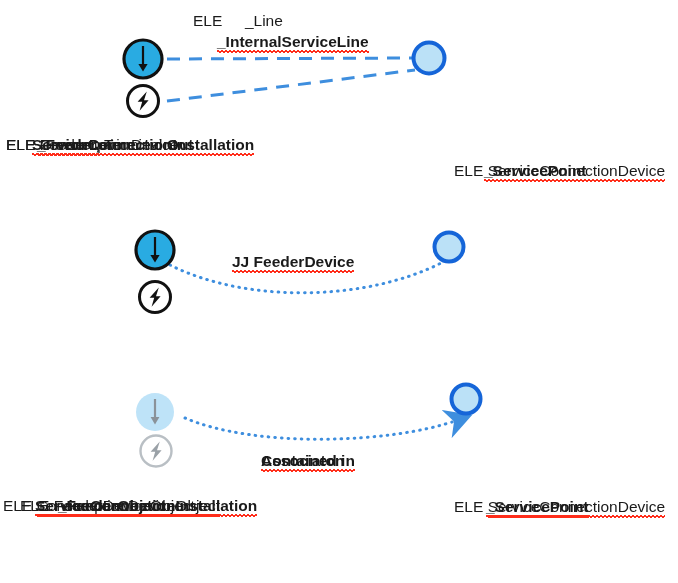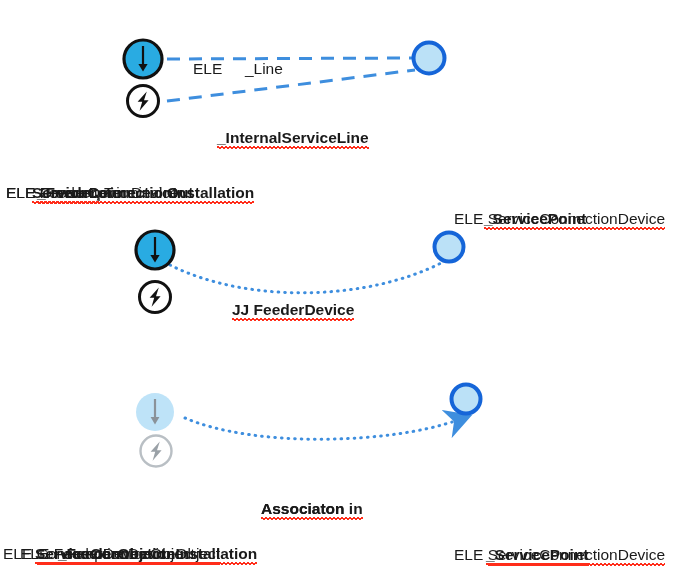--- a/index.html
+++ b/index.html
@@ -44,21 +44,21 @@
     height: 3px;
     background-image:
       linear-gradient(45deg, transparent 40%, #ff2d1a 40%, #ff2d1a 60%, transparent 60%),
       linear-gradient(-45deg, transparent 40%, #ff2d1a 40%, #ff2d1a 60%, transparent 60%);
     background-size: 4px 3px;
     background-repeat: repeat-x;
     background-position: 0 0, 2px 0;
     pointer-events: none;
   }
   .text-block { position: absolute; }
-  .text-line { white-space: nowrap; margin-top: 48px; }
+  .text-line { white-space: nowrap; }
 </style>
 </head>
 <body>
 
 <svg id="canvas" viewBox="0 0 678 583" xmlns="http://www.w3.org/2000/svg">
   <defs>
     <marker id="arrowBlue" markerWidth="10" markerHeight="10" refX="4" refY="5" orient="auto" markerUnits="strokeWidth">
       <path d="M0,0 L9,5 L0,10 L2.6,5 Z" fill="#3E8EDE"></path>
     </marker>
   </defs>
@@ -166,21 +166,21 @@
   <div class="text-line lbl">
     <span class="bold sp">JJ FeederDevice</span>
   </div>
 </div>
 
 <div class="text-block" style="left:261px; top:450px;">
   <div class="text-line lbl">
     <span class="bold sp">Associaton</span>
   </div>
   <div class="text-line lbl">
-    <span class="bold sp">Associaton in</span>
+    <span class="bold sp">Contained in</span>
   </div>
 </div>
 
 <div class="text-block" style="left:20px; top:495px;">
   <div class="text-line lbl">
     <span class="reg">ELE</span>
     <span class="reg sp">FeederDeviceObject</span>
   </div>
   <div class="text-line lbl" style="padding-left:38px;">
     <span class="bold sp">_FeederObject</span>

